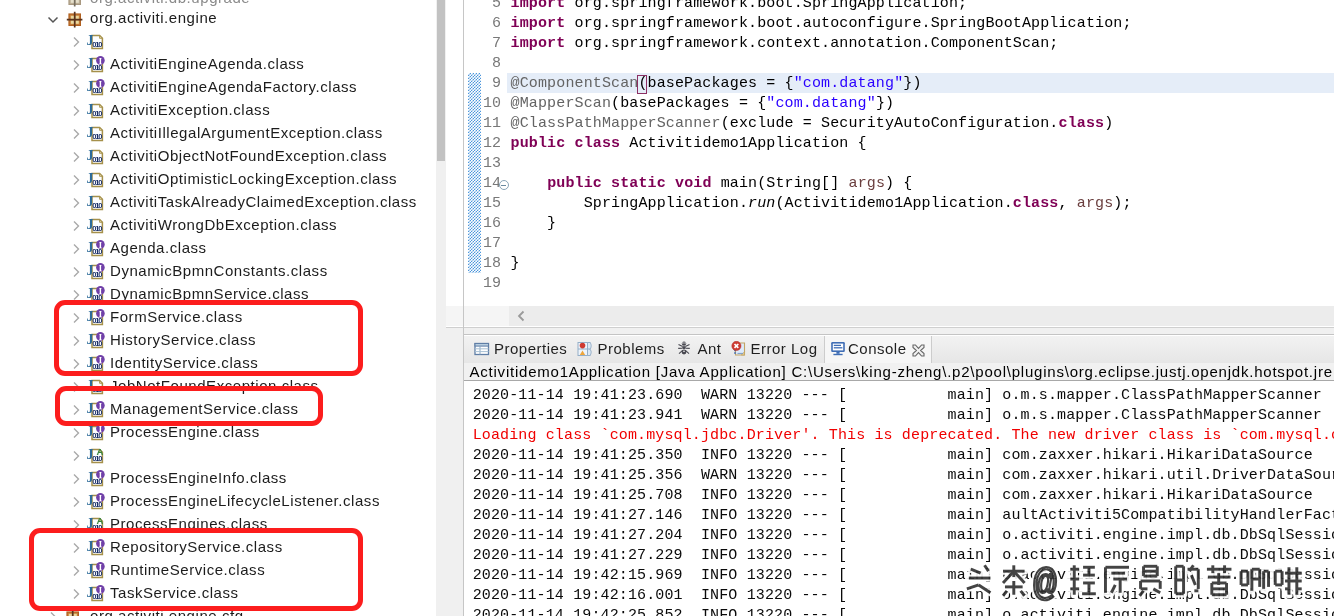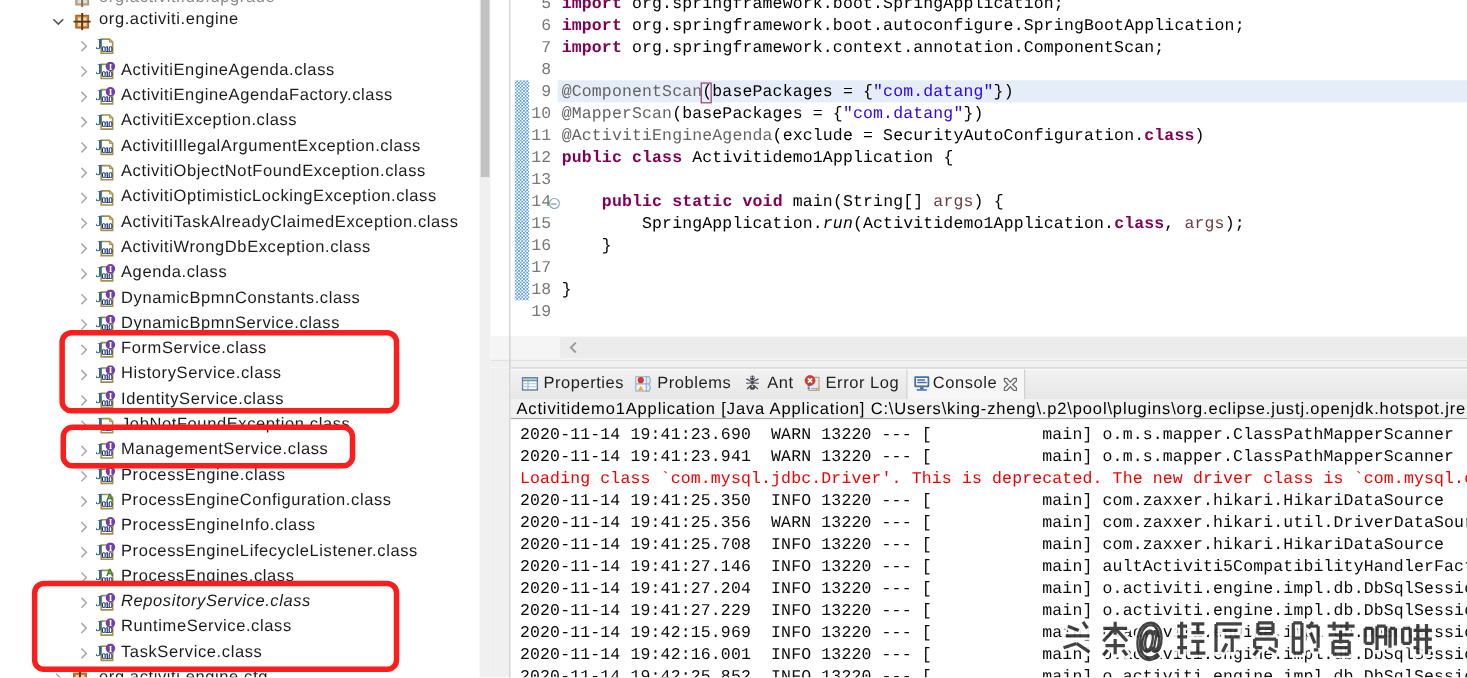--- a/index.html
+++ b/index.html
@@ -331,21 +331,20 @@
         <svg width="8" height="12" viewBox="0 0 8 12" style="position:absolute;left:72px;top:50%;margin-top:-6px;">
           <path d="M2 1.5 L6.5 6 L2 10.5" fill="none" stroke="#a9a9a9" stroke-width="1.4"></path>
         </svg>
         <span class="ticon" style="left:87px;"><svg width="18" height="18" viewBox="0 0 18 18">
             <path d="M5 2.5 L12.6 2.5 L15.4 5.3 L15.4 15.4 L5 15.4 Z" fill="#fdfeff" stroke="#a5904a" stroke-width="1.5"></path>
             <path d="M12.6 2.5 L12.6 5.3 L15.4 5.3 Z" fill="#e8dcae" stroke="#a5904a" stroke-width="0.9"></path>
             <text x="-0.5" y="11.5" font-family="Liberation Serif" font-size="14" font-weight="bold" fill="#2d6b99">J</text>
             <text x="5.2" y="13.9" font-family="Liberation Sans" font-size="7.6" font-weight="bold" fill="#1b3069" textLength="10.4">010</text>
             <text x="9.4" y="8" font-family="Liberation Sans" font-size="9.5" font-weight="bold" fill="#36843b">A</text>
           </svg></span>
-        <span class="tlabel" style="left:110px;">ProcessEngineConfiguration.class</span>
       </div>
 <div class="trow" style="top:467.0px;">
         <svg width="8" height="12" viewBox="0 0 8 12" style="position:absolute;left:72px;top:50%;margin-top:-6px;">
           <path d="M2 1.5 L6.5 6 L2 10.5" fill="none" stroke="#a9a9a9" stroke-width="1.4"></path>
         </svg>
         <span class="ticon" style="left:87px;"><svg width="18" height="18" viewBox="0 0 18 18">
             <path d="M5 2.5 L12.6 2.5 L15.4 5.3 L15.4 15.4 L5 15.4 Z" fill="#fdfeff" stroke="#a5904a" stroke-width="1.5"></path>
             <path d="M12.6 2.5 L12.6 5.3 L15.4 5.3 Z" fill="#e8dcae" stroke="#a5904a" stroke-width="0.9"></path>
             <text x="-0.5" y="11.5" font-family="Liberation Serif" font-size="14" font-weight="bold" fill="#2d6b99">J</text>
             <text x="5.2" y="13.9" font-family="Liberation Sans" font-size="7.6" font-weight="bold" fill="#1b3069" textLength="10.4">010</text>
@@ -386,21 +385,21 @@
           <path d="M2 1.5 L6.5 6 L2 10.5" fill="none" stroke="#a9a9a9" stroke-width="1.4"></path>
         </svg>
         <span class="ticon" style="left:87px;"><svg width="18" height="18" viewBox="0 0 18 18">
             <path d="M5 2.5 L12.6 2.5 L15.4 5.3 L15.4 15.4 L5 15.4 Z" fill="#fdfeff" stroke="#a5904a" stroke-width="1.5"></path>
             <path d="M12.6 2.5 L12.6 5.3 L15.4 5.3 Z" fill="#e8dcae" stroke="#a5904a" stroke-width="0.9"></path>
             <text x="-0.5" y="11.5" font-family="Liberation Serif" font-size="14" font-weight="bold" fill="#2d6b99">J</text>
             <text x="5.2" y="13.9" font-family="Liberation Sans" font-size="7.6" font-weight="bold" fill="#1b3069" textLength="10.4">010</text>
             <circle cx="13.4" cy="4.4" r="4.3" fill="#7040a8"></circle>
             <text x="11.8" y="7.5" font-family="Liberation Serif" font-size="8.5" font-weight="bold" fill="#ffffff">I</text>
           </svg></span>
-        <span class="tlabel" style="left:110px;font-style:italic;">RepositoryService.class</span>
+        <span class="tlabel" style="left:110px;">RepositoryService.class</span>
       </div>
 <div class="trow" style="top:559.0px;">
         <svg width="8" height="12" viewBox="0 0 8 12" style="position:absolute;left:72px;top:50%;margin-top:-6px;">
           <path d="M2 1.5 L6.5 6 L2 10.5" fill="none" stroke="#a9a9a9" stroke-width="1.4"></path>
         </svg>
         <span class="ticon" style="left:87px;"><svg width="18" height="18" viewBox="0 0 18 18">
             <path d="M5 2.5 L12.6 2.5 L15.4 5.3 L15.4 15.4 L5 15.4 Z" fill="#fdfeff" stroke="#a5904a" stroke-width="1.5"></path>
             <path d="M12.6 2.5 L12.6 5.3 L15.4 5.3 Z" fill="#e8dcae" stroke="#a5904a" stroke-width="0.9"></path>
             <text x="-0.5" y="11.5" font-family="Liberation Serif" font-size="14" font-weight="bold" fill="#2d6b99">J</text>
             <text x="5.2" y="13.9" font-family="Liberation Sans" font-size="7.6" font-weight="bold" fill="#1b3069" textLength="10.4">010</text>
@@ -460,21 +459,21 @@
 <div class="lnum" style="top:194.0px;">15</div>
 <div class="lnum" style="top:214.0px;">16</div>
 <div class="lnum" style="top:234.0px;">17</div>
 <div class="lnum" style="top:254.0px;font-family:Liberation Mono, monospace;">18</div>
 <div class="lnum" style="top:274.0px;">19</div>
 <div class="cline" style="top:-6.0px;"><b class="kw">import</b> org.springframework.boot.SpringApplication;</div>
 <div class="cline" style="top:14.0px;"><b class="kw">import</b> org.springframework.boot.autoconfigure.SpringBootApplication;</div>
 <div class="cline" style="top:34.0px;"><b class="kw">import</b> org.springframework.context.annotation.ComponentScan;</div>
 <div class="cline" style="top:74.0px;"><span class="ann">@ComponentScan</span>(basePackages = {<span class="str">"com.datang"</span>})</div>
 <div class="cline" style="top:94.0px;"><span class="ann">@MapperScan</span>(basePackages = {<span class="str">"com.datang"</span>})</div>
-<div class="cline" style="top:114.0px;"><span class="ann">@ActivitiEngineAgenda</span>(exclude = SecurityAutoConfiguration.<b class="kw">class</b>)</div>
+<div class="cline" style="top:114.0px;"><span class="ann">@ClassPathMapperScanner</span>(exclude = SecurityAutoConfiguration.<b class="kw">class</b>)</div>
 <div class="cline" style="top:134.0px;"><b class="kw">public</b> <b class="kw">class</b> Activitidemo1Application {</div>
 <div class="cline" style="top:174.0px;">    <b class="kw">public</b> <b class="kw">static</b> <b class="kw">void</b> main(String[] <span class="par">args</span>) {</div>
 <div class="cline" style="top:194.0px;">        SpringApplication.<i>run</i>(Activitidemo1Application.<b class="kw">class</b>, <span class="par">args</span>);</div>
 <div class="cline" style="top:214.0px;">    }</div>
 <div class="cline" style="top:254.0px;">}</div>
   <div id="parenbox"></div>
   <div id="fold14"></div>
   <div id="hsb"></div>
   <div id="hsb-light"></div>
   <div id="hsb-arrow"><svg width="9" height="12" viewBox="0 0 9 12" style="margin-top:4px;">

